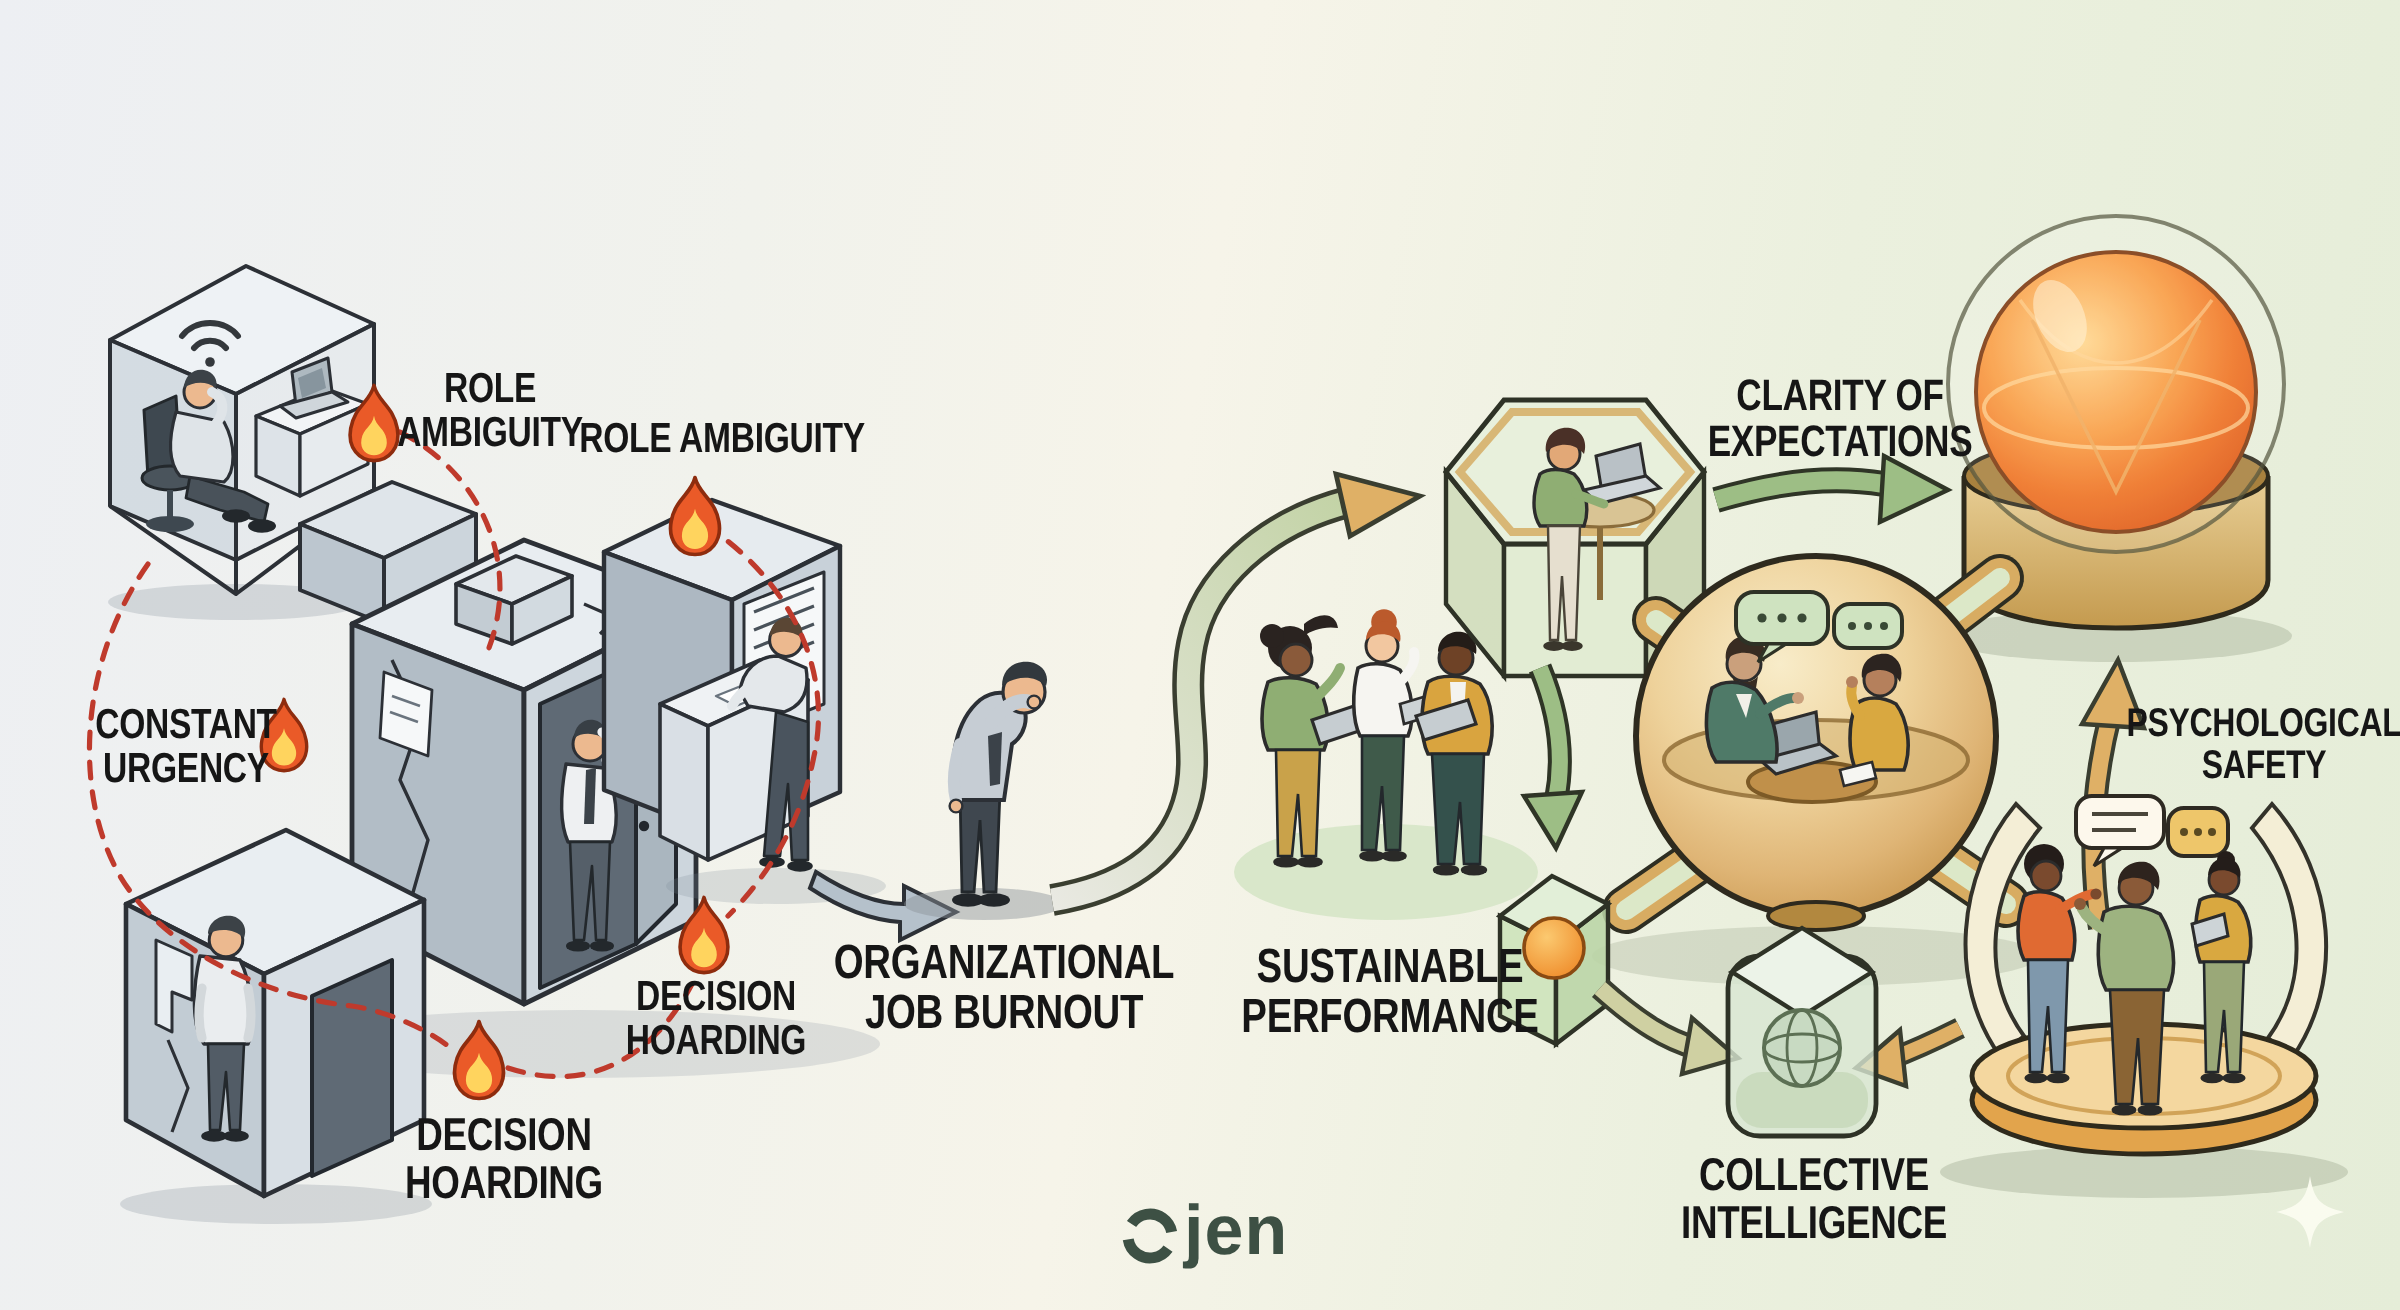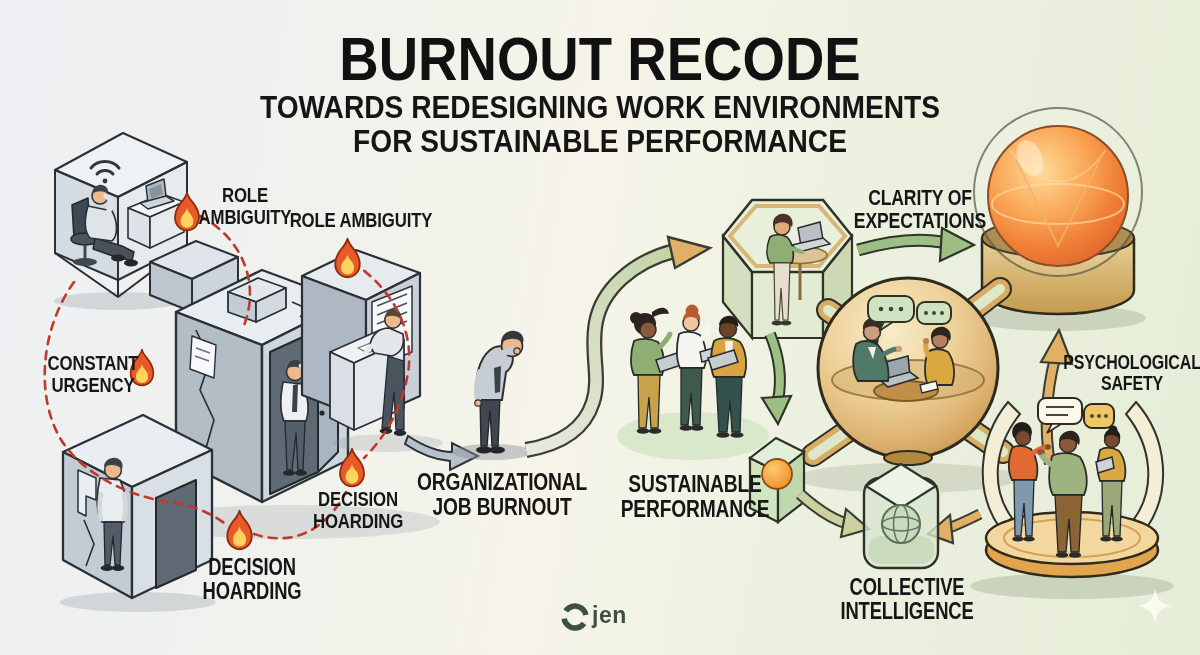--- a/index.html
+++ b/index.html
@@ -12,21 +12,21 @@
   .hdr{position:absolute;left:0;top:28px;width:100%;text-align:center;z-index:5;}
   .hdr h1{margin:0;font-size:62px;font-weight:bold;letter-spacing:0px;color:#111;
           transform:scaleX(.88);line-height:1.0;}
   .hdr .sub{font-size:32px;font-weight:bold;line-height:1.07;color:#151515;transform:scaleX(.88);}
   .lbl{position:absolute;font-weight:bold;text-align:center;line-height:1.05;
        white-space:nowrap;transform:translateX(-50%) scaleX(.8);transform-origin:center top;
        letter-spacing:-.2px;z-index:6;color:#161616;}
   .fs20{font-size:20px;} .fs21{font-size:21px;} .fs22{font-size:22px;}
   .fs23{font-size:23px;} .fs24{font-size:24px;}
   .logo{position:absolute;left:560px;top:598px;display:flex;align-items:center;gap:2px;z-index:6;}
-  .logo .jen{font-size:23px;font-weight:bold;color:#3d5044;letter-spacing:.5px;line-height:1;}
+  .logo .jen{font-size:35px;font-weight:bold;color:#3d5044;letter-spacing:.5px;line-height:1;}
 </style>
 </head>
 <body>
 
 <div class="stage">
 
   <svg class="art" viewBox="0 0 1200 655">
     <defs>
       <symbol id="flame" viewBox="0 0 40 48">
         <path d="M20,3 C22,12 31,15 33,27 C35,38 28,45 20,45 C12,45 5,38 7,27 C9,15 18,12 20,3 Z" fill="#ea5a28" stroke="#8e2c0e" stroke-width="2"></path>
@@ -443,27 +443,20 @@
           <path d="M1102,481 L1122,481 L1120,536 L1114,536 L1112,505 L1109,536 L1103,536 Z" fill="#9aa878" stroke="#23282c" stroke-width="1.3"></path>
           <ellipse cx="1106" cy="539" rx="5.8" ry="2.6" fill="#2a2a28"></ellipse>
             <ellipse cx="1117" cy="539" rx="5.8" ry="2.6" fill="#2a2a28"></ellipse>
         </g>
       </g>
 
       <path d="M1155,588 C1157,600 1160,603 1172,606 C1160,609 1157,612 1155,624 C1153,612 1150,609 1138,606 C1150,603 1153,600 1155,588 Z" fill="#fbfcf0" opacity=".95"></path>
     </g>
   </svg>
 
-  <div class="hdr">
-    <h1>BURNOUT RECODE</h1>
-    <div class="sub">
-      <div>TOWARDS REDESIGNING WORK ENVIRONMENTS</div>
-      <div>FOR SUSTAINABLE PERFORMANCE</div>
-    </div>
-  </div>
 
   <div class="lbl fs21" style="left:245px;top:184px;">
     <div>ROLE</div>
     <div>AMBIGUITY</div>
   </div>
   <div class="lbl fs21" style="left:361px;top:209px;">
     <div>ROLE AMBIGUITY</div>
   </div>
   <div class="lbl fs21" style="left:93px;top:352px;">
     <div>CONSTANT</div>

